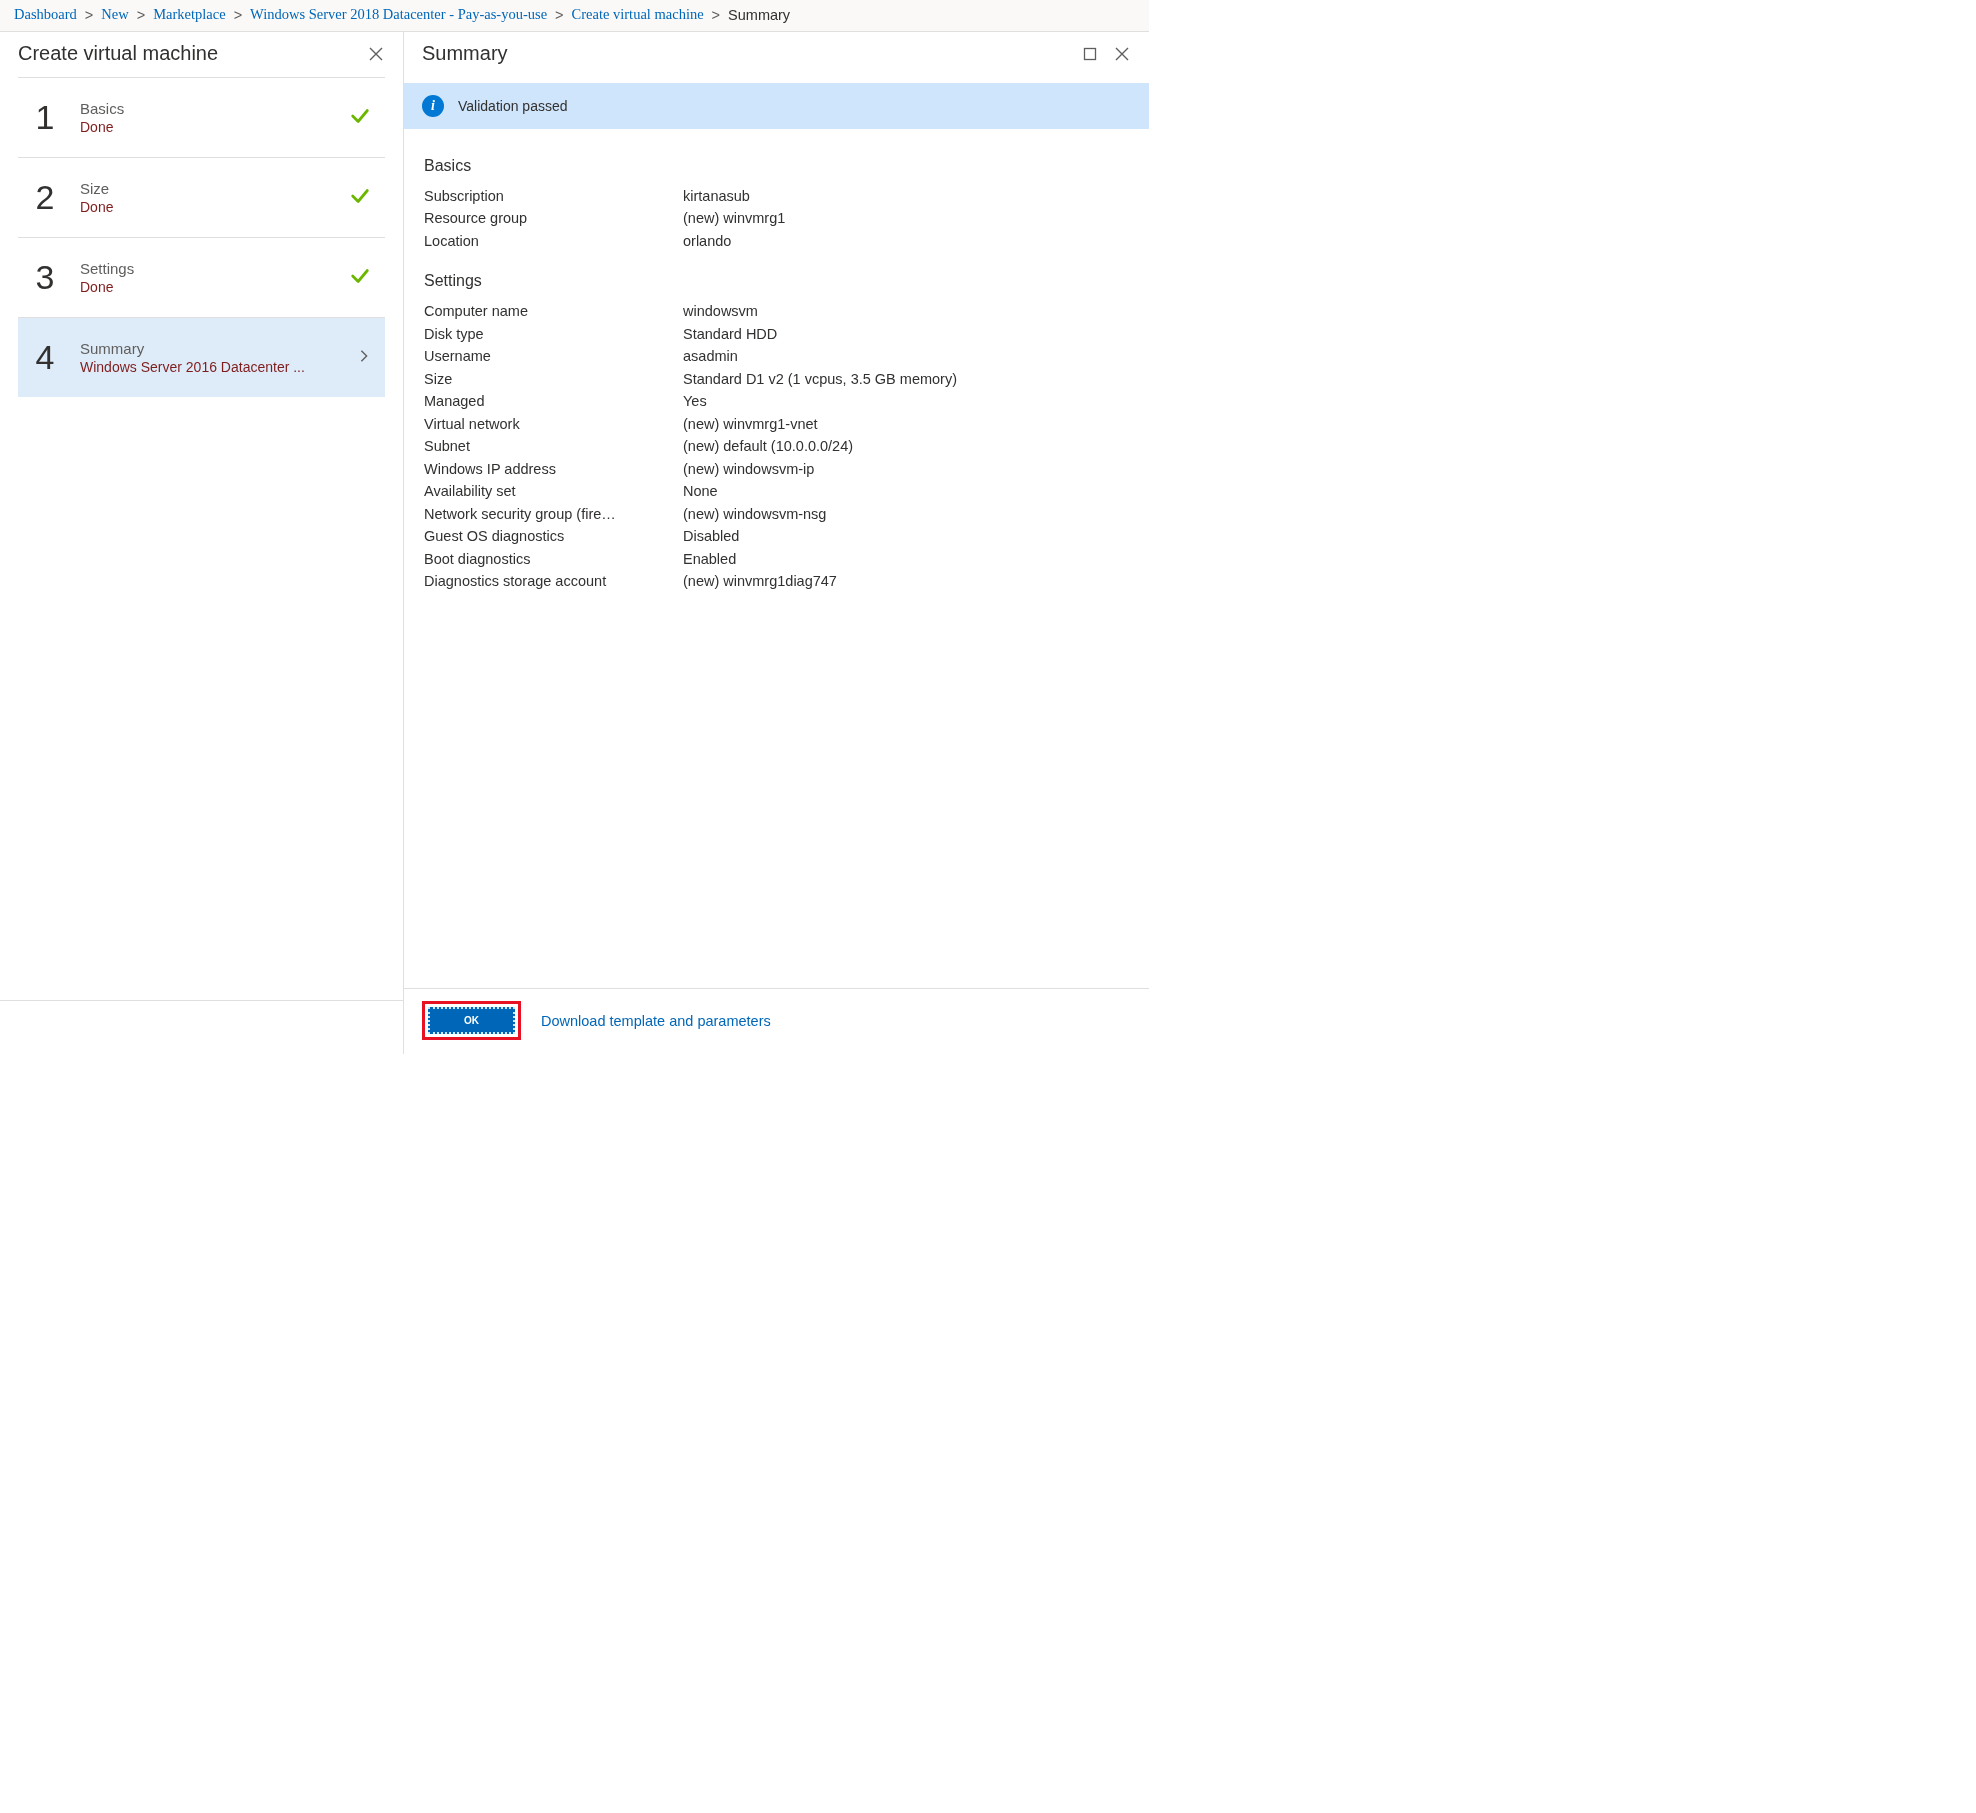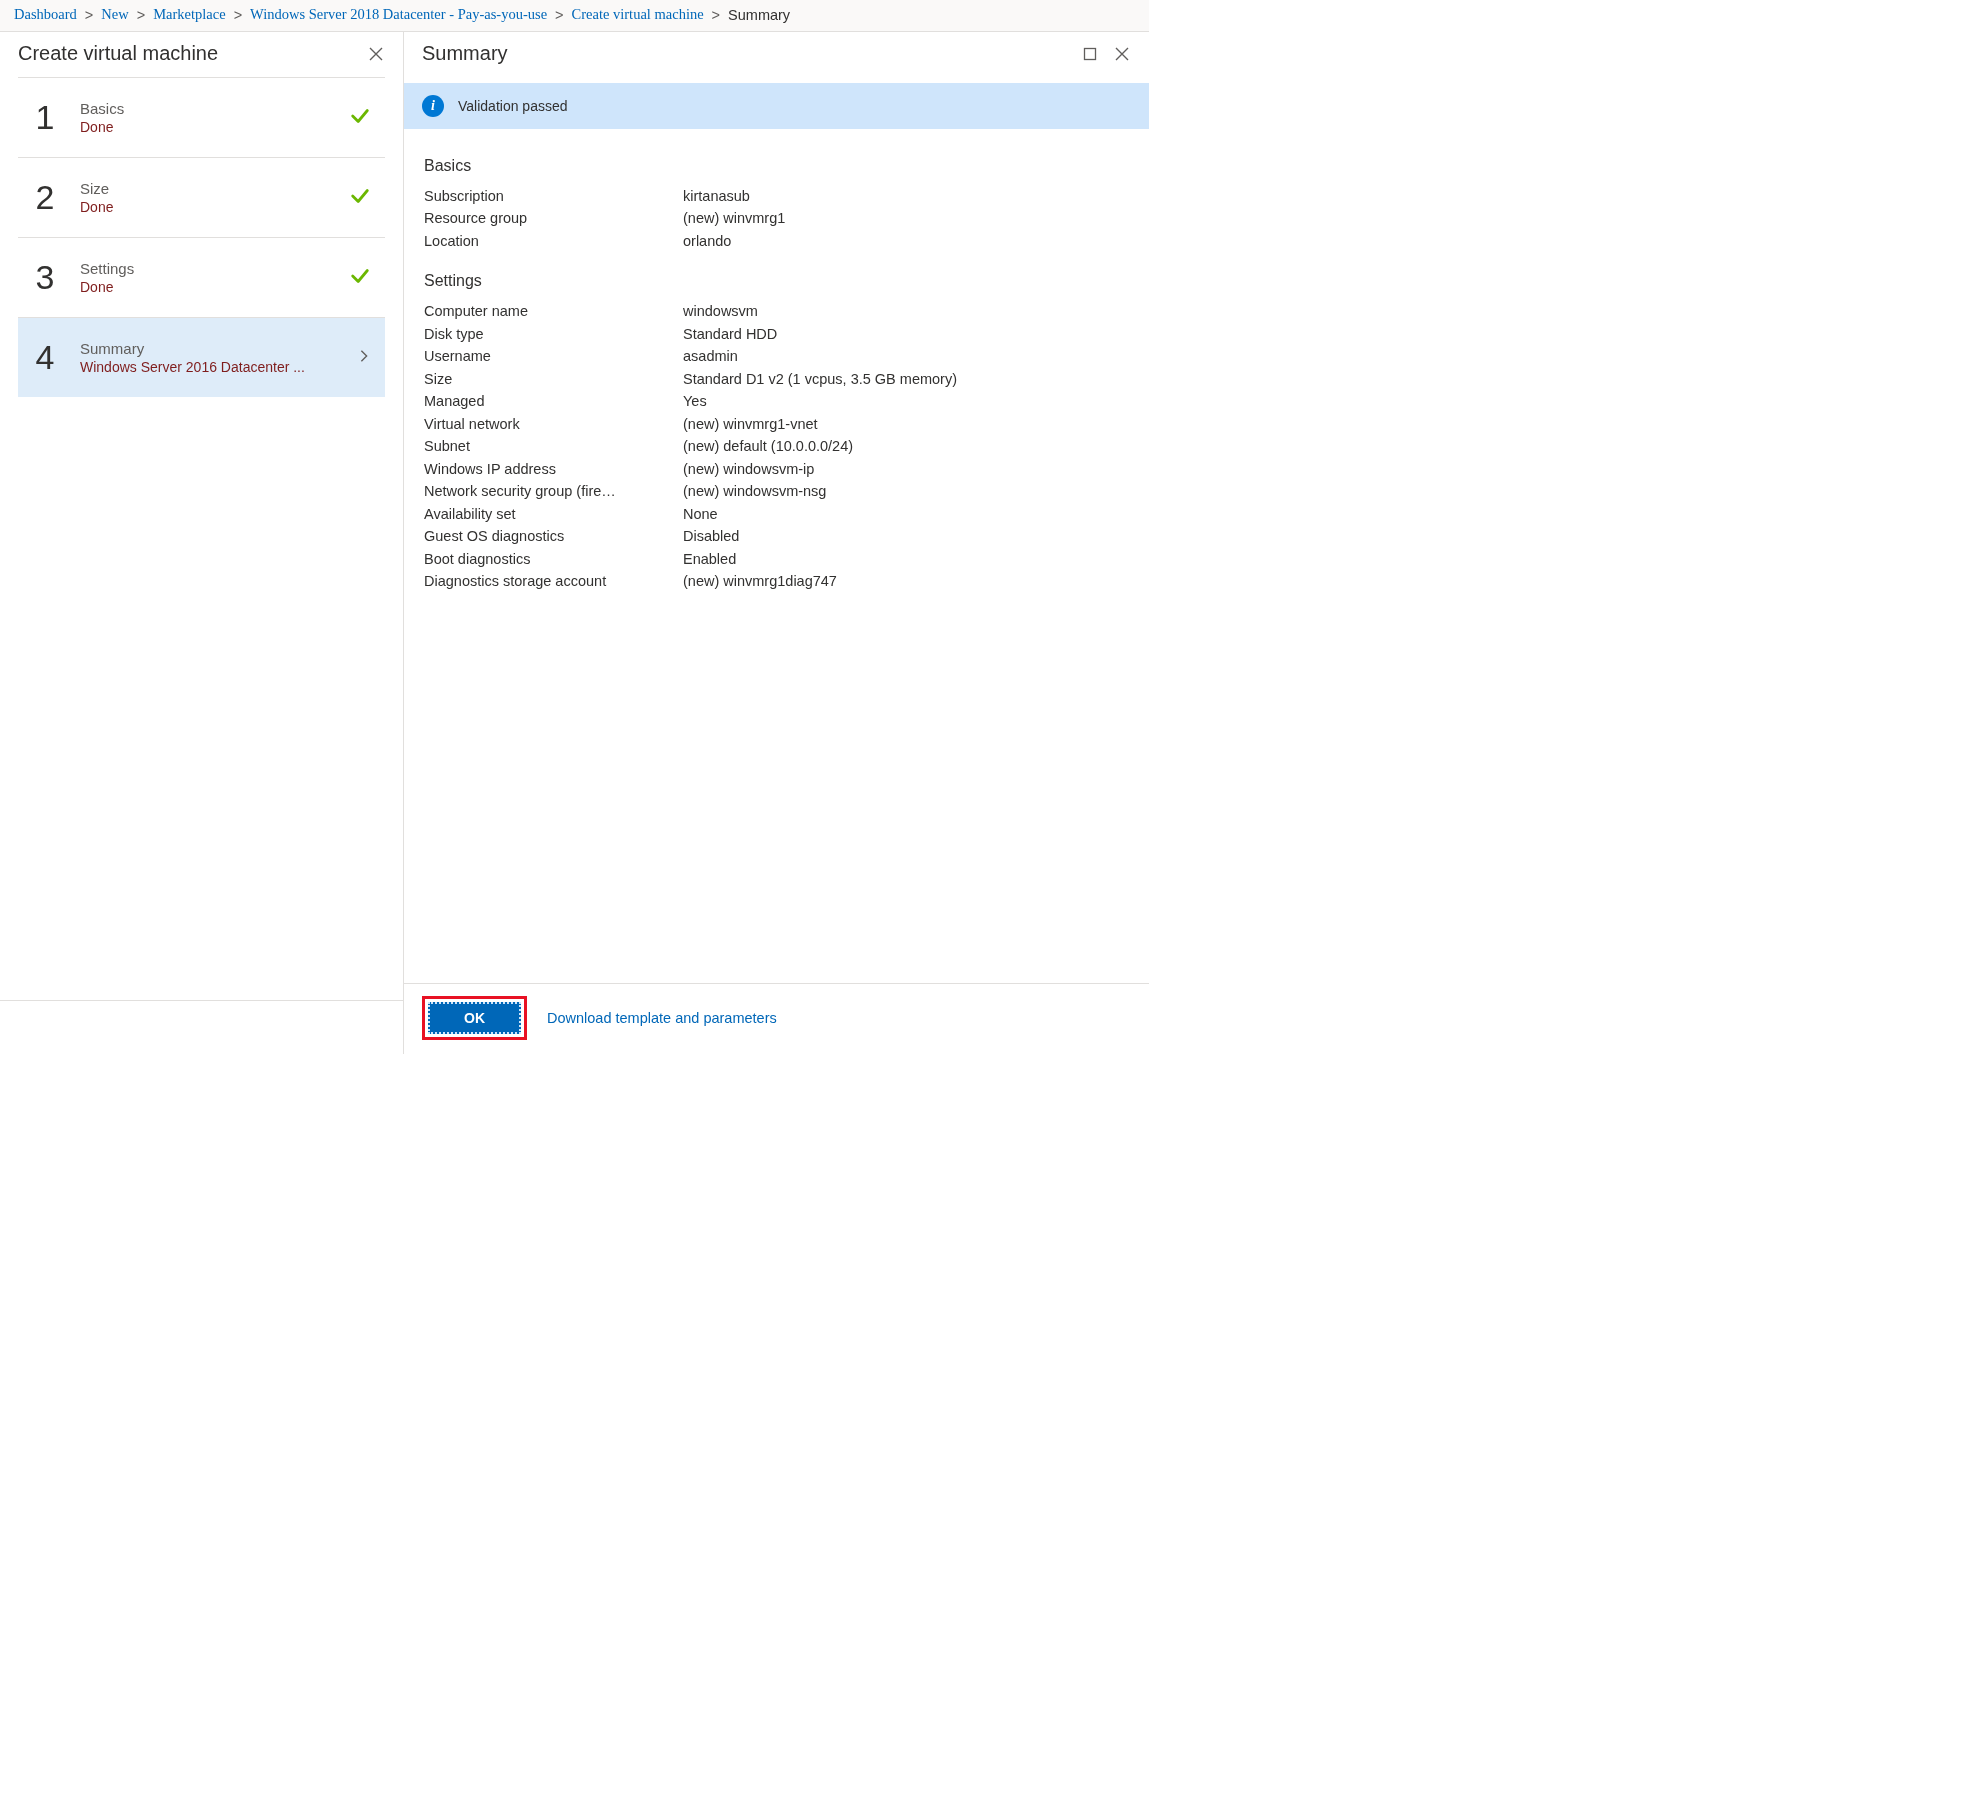--- a/index.html
+++ b/index.html
@@ -86,21 +86,21 @@
   .footer {
     border-top: 1px solid #e1dfdd;
     padding: 12px 18px 14px 18px;
     display: flex; align-items: center; gap: 20px;
   }
   .ok-btn-wrap {
     border: 3px solid #e81123; padding: 3px;
   }
   .ok-btn {
     background: #0067b8; color: #fff; border: 2px dotted #cfe5fb;
-    padding: 6px 34px; font-weight: 600; font-size: 14px;
+    padding: 6px 34px; font-weight: 600; font-size: 10px;
     cursor: pointer;
   }
   .dl-link { color: #0067b8; cursor: pointer; font-size: 14.5px; }
   .left-footer-sep { border-top:1px solid #e1dfdd; margin-top:auto; height:54px; }
 </style>
 </head>
 <body>
 
 <div class="breadcrumb" id="breadcrumb">
     <a>Dashboard</a>
@@ -244,26 +244,26 @@
           </div>
           <div class="kv">
             <div class="k">Subnet</div>
             <div class="v">(new) default (10.0.0.0/24)</div>
           </div>
           <div class="kv">
             <div class="k">Windows IP address</div>
             <div class="v">(new) windowsvm-ip</div>
           </div>
           <div class="kv">
+            <div class="k">Availability set</div>
+            <div class="v">None</div>
+          </div>
+          <div class="kv">
             <div class="k">Network security group (fire…</div>
             <div class="v">(new) windowsvm-nsg</div>
-          </div>
-          <div class="kv">
-            <div class="k">Availability set</div>
-            <div class="v">None</div>
           </div>
           <div class="kv">
             <div class="k">Guest OS diagnostics</div>
             <div class="v">Disabled</div>
           </div>
           <div class="kv">
             <div class="k">Boot diagnostics</div>
             <div class="v">Enabled</div>
           </div>
           <div class="kv">

